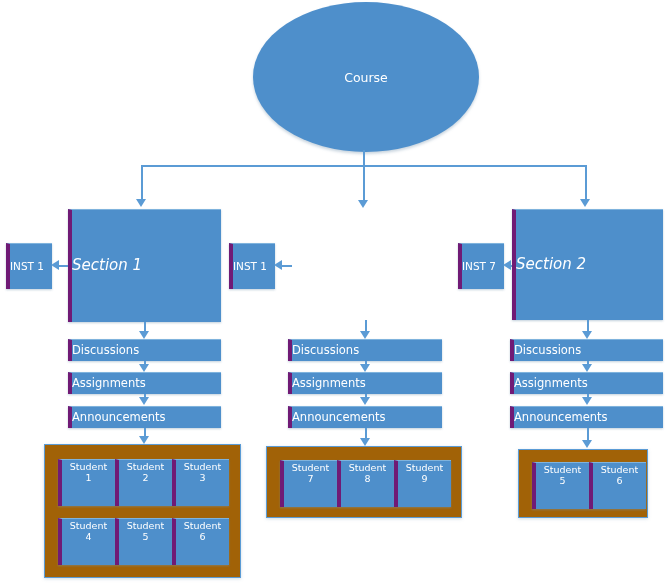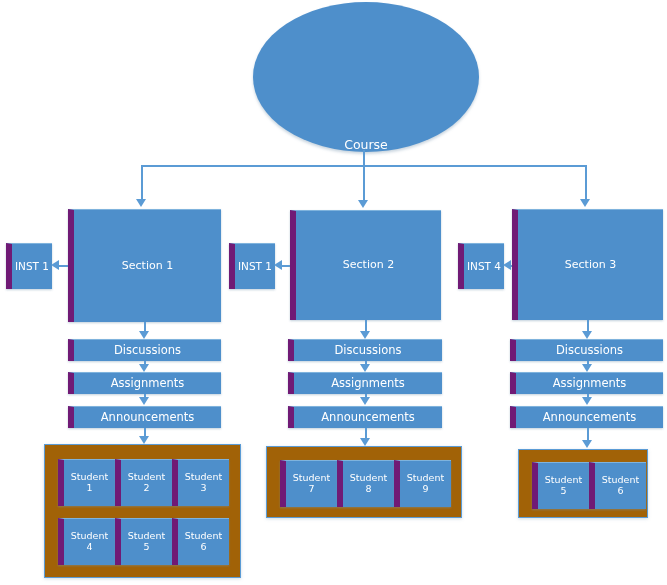--- a/index.html
+++ b/index.html
@@ -17,43 +17,42 @@
     background: #ffffff;
     overflow: hidden;
   }
   
   .shape {
     position: absolute;
     background: #4E8FCB;
     color: #ffffff;
     display: flex;
     align-items: center;
-    justify-content: center;
     text-align: center;
     box-sizing: border-box;
     line-height: 1.15;
     box-shadow: 0 1px 2px rgba(120,150,175,0.45);
     border-top: 1px solid #7FB3DD;
-    border-left: 6px solid #701a75;
+    border-left: 4px solid #701a75;
   }
   .ellipse {
     position: absolute;
     background: #4E8FCB;
     color: #ffffff;
     border-radius: 50%;
     display: flex;
-    align-items: flex-end;
+    align-items: center;
     justify-content: center;
     text-align: center;
     box-sizing: border-box;
     box-shadow: 0 2px 3px rgba(120,150,175,0.40);
   }
   .ellipse-label { font-size: 12.5px; }
 
-  .section-box { font-size: 11px; }
+  .section-box { font-size: 15px; font-style: italic; }
   .inst-box    { font-size: 10.5px; }
   .proc-box    { font-size: 11.5px; }
   .student-box {
     font-size: 9.5px;
     flex-direction: column;
     padding: 2px;
   }
   .student-box .sline { display: block; }
 
   
@@ -170,23 +169,20 @@
       <span class="sline">6</span>
     </div>
   </div>
 
   <div class="shape inst-box" style="left:229px; top:243px; width:46px; height:46px;">
     <span>INST 1</span>
   </div>
   <div class="hline" style="left:281px; top:265px; width:11px;"></div>
   <div class="arrow-left" style="left:274px; top:260px;"></div>
 
-  <div class="shape section-box" style="left:290px; top:210px; width:151px; height:110px;">
-    <span>Section 2</span>
-  </div>
 
   <div class="vline" style="left:365px; top:320px; height:12px;"></div>
   <div class="arrow-down" style="left:360px; top:331px;"></div>
 
   <div class="shape proc-box" style="left:288px; top:339px; width:154px; height:22px;">
     <span>Discussions</span>
   </div>
   <div class="vline" style="left:365px; top:361px; height:4px;"></div>
   <div class="arrow-down" style="left:360px; top:364px;"></div>
 
@@ -211,27 +207,27 @@
       <span class="sline">Student</span>
       <span class="sline">8</span>
     </div>
     <div class="shape student-box" style="left:127px; top:13px; width:57px; height:47px;">
       <span class="sline">Student</span>
       <span class="sline">9</span>
     </div>
   </div>
 
   <div class="shape inst-box" style="left:458px; top:243px; width:46px; height:46px;">
-    <span>INST 4</span>
+    <span>INST 7</span>
   </div>
   <div class="hline" style="left:510px; top:265px; width:12px;"></div>
   <div class="arrow-left" style="left:503px; top:260px;"></div>
 
   <div class="shape section-box" style="left:512px; top:209px; width:151px; height:111px;">
-    <span>Section 3</span>
+    <span>Section 2</span>
   </div>
 
   <div class="vline" style="left:587px; top:320px; height:12px;"></div>
   <div class="arrow-down" style="left:582px; top:331px;"></div>
 
   <div class="shape proc-box" style="left:510px; top:339px; width:153px; height:22px;">
     <span>Discussions</span>
   </div>
   <div class="vline" style="left:587px; top:361px; height:4px;"></div>
   <div class="arrow-down" style="left:582px; top:364px;"></div>

